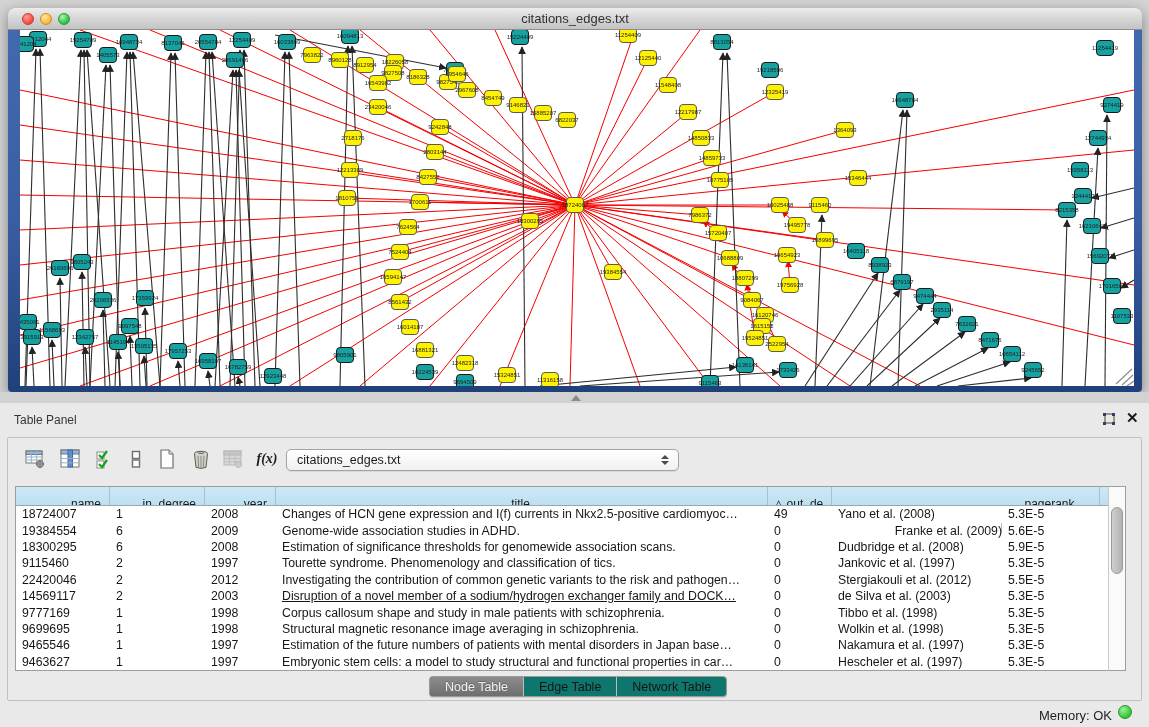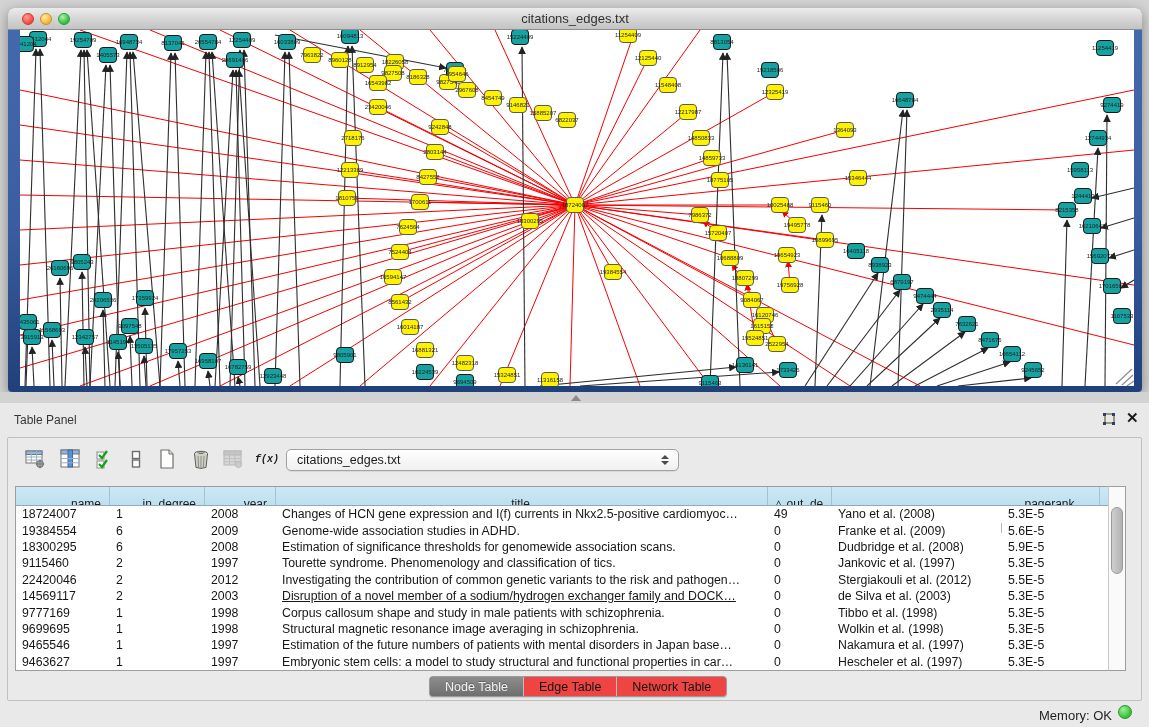--- a/index.html
+++ b/index.html
@@ -26,21 +26,21 @@
     border-left:5px solid transparent; border-right:5px solid transparent; border-bottom:6px solid #8a8a8a; }
 
   
   #table-panel { left:0; top:403px; width:1149px; height:324px; background:#e9e9e9; }
   #panel-title { left:14px; top:10px; font-size:12px; color:#363636; }
   #panel-float { left:1101px; top:9px; width:16px; height:16px; cursor:pointer; }
   #panel-close { left:1126px; top:6px; font-size:15px; font-weight:bold; color:#1b1b1b; cursor:pointer; }
   #panel-box { left:7px; top:34px; width:1135px; height:264px; border:1px solid #c0c0c0; background:#eaeaea; border-radius:2px; }
 
   .tool-btn { top:8px; width:26px; height:26px; display:flex; align-items:center; justify-content:center; border-radius:3px; cursor:pointer; }
-  #fx-label { font-size:10px; color:#1c1c1c; font-family:Liberation Mono, monospace; font-style:italic; font-weight:bold; }
+  #fx-label { font-size:14px; color:#1c1c1c; font-family:Liberation Serif, serif; font-style:italic; font-weight:bold; }
   #table-select { left:278px; top:11px; width:393px; height:22px; border:1px solid #a3a3a3; border-radius:5px;
     background:linear-gradient(180deg,#ffffff,#f0f0f0); display:flex; align-items:center; cursor:pointer;
     box-shadow:0 1px 1px rgba(0,0,0,.08);}
   #table-select-value { font-size:12.5px; color:#1a1a1a; padding-left:10px; flex:1; }
   #select-arrows { width:20px; display:flex; flex-direction:column; align-items:center; gap:2px; padding-right:6px; }
   #select-arrows i { width:0; height:0; border-left:4px solid transparent; border-right:4px solid transparent; display:block; }
   #select-arrows .up { border-bottom:4px solid #4a4a4a; }
   #select-arrows .dn { border-top:4px solid #4a4a4a; }
 
   
@@ -48,21 +48,21 @@
   .hdr-row { display:flex; height:19px; background:linear-gradient(180deg,#cde8f5,#bedff0); border-bottom:1px solid #93a9b6; }
   .hdr-cell { font-size:12px; color:#1c1c1c; border-right:1px solid #a8bfcc; padding:10px 8px 0 6px; white-space:nowrap; overflow:hidden; cursor:pointer; }
   .tbl-row { display:flex; height:16.4px; align-items:center; }
   .tbl-cell { font-size:12.3px; color:#161616; padding-left:6px; white-space:nowrap; overflow:hidden; }
   #v-scrollbar { left:1100px; top:48px; width:18px; height:185px; background:#fafafa; border:1px solid #9d9d9d; border-left:1px solid #c9c9c9; }
   #v-thumb { left:2px; top:20px; width:12px; height:67px; border-radius:7px; border:1px solid #9a9a9a;
     background:linear-gradient(90deg,#cfcfcf,#b2b2b2); cursor:pointer; }
 
   
   #table-tabs { left:421px; top:238px; height:21px; display:flex; border:1px solid #9b9b9b; border-radius:4px; overflow:hidden;
-     background:#ef4444; box-shadow:0 1px 1px rgba(0,0,0,.12); }
+     background:#0f766e; box-shadow:0 1px 1px rgba(0,0,0,.12); }
   .tab { padding:0 15px; font-size:12.5px; display:flex; align-items:center; color:#141414; cursor:pointer; border-right:1px solid #bdbdbd; }
   .tab:last-child { border-right:none; }
   .tab.selected { background:linear-gradient(180deg,#8d8d8d,#6e6e6e); color:#f1f1f1; text-shadow:0 -1px 0 rgba(0,0,0,.25); }
 
   
   #memory-label { left:1020px; top:305px; width:92px; text-align:right; font-size:13px; color:#1f1f1f; }
   #memory-dot { left:1118px; top:302px; width:14px; height:14px; border-radius:50%;
     background:radial-gradient(circle at 35% 30%,#9cf09c,#3ecb3e 60%,#2ca12c); border:1px solid #2e8f2e; }
 </style>
 </head>
@@ -793,21 +793,21 @@
             <div class="tbl-cell" style="width: 64px;">49</div>
             <div class="tbl-cell" style="width: 170px;">Yano et al. (2008)</div>
             <div class="tbl-cell" style="width: 98px;">5.3E-5</div>
           </div>
           <div class="tbl-row">
             <div class="tbl-cell" style="width: 94px;">19384554</div>
             <div class="tbl-cell" style="width: 95px;">6</div>
             <div class="tbl-cell" style="width: 71px;">2009</div>
             <div class="tbl-cell" style="width: 492px;">Genome-wide association studies in ADHD.</div>
             <div class="tbl-cell" style="width: 64px;">0</div>
-            <div class="tbl-cell" style="width: 170px;">Franke et al. (2009)</div>
+            <div class="tbl-cell" style="width: 170px; text-align: right;">Franke et al. (2009)</div>
             <div class="tbl-cell" style="width: 98px;">5.6E-5</div>
           </div>
           <div class="tbl-row">
             <div class="tbl-cell" style="width: 94px;">18300295</div>
             <div class="tbl-cell" style="width: 95px;">6</div>
             <div class="tbl-cell" style="width: 71px;">2008</div>
             <div class="tbl-cell" style="width: 492px;">Estimation of significance thresholds for genomewide association scans.</div>
             <div class="tbl-cell" style="width: 64px;">0</div>
             <div class="tbl-cell" style="width: 170px;">Dudbridge et al. (2008)</div>
             <div class="tbl-cell" style="width: 98px;">5.9E-5</div>

